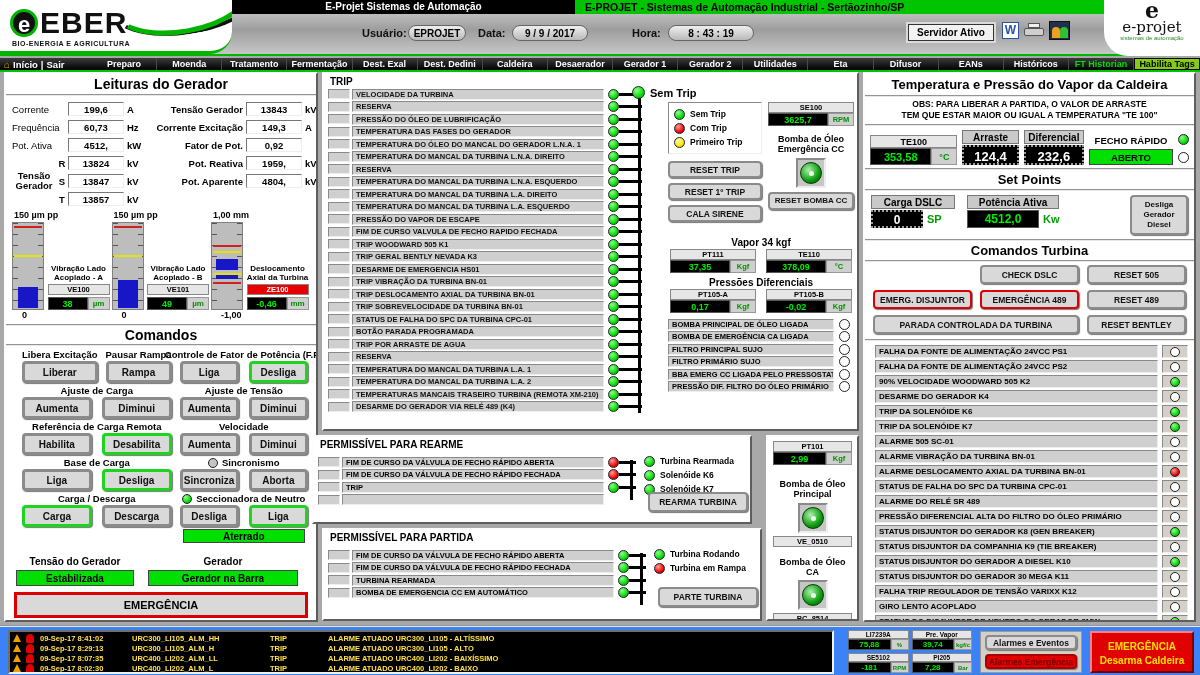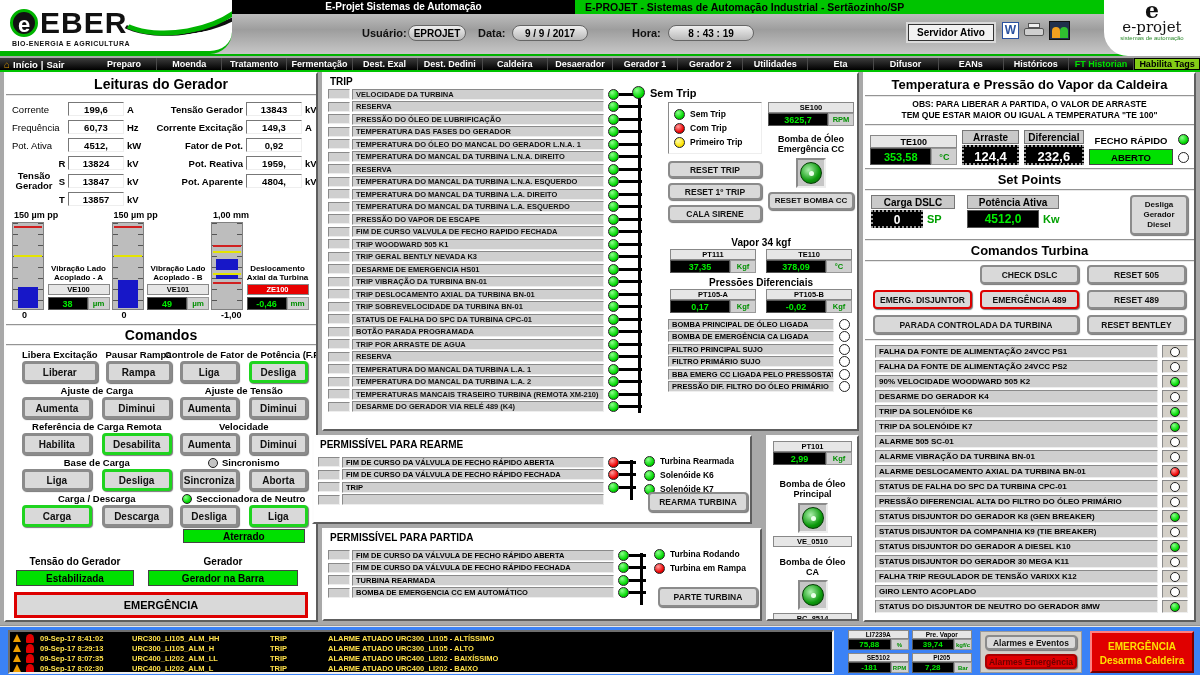--- a/index.html
+++ b/index.html
@@ -1118,20 +1118,26 @@
       <span class="led led-red"></span>
     </div>
   </div>
       <div class="al-row">
     <div class="al-text">STATUS DE FALHA DO SPC DA TURBINA CPC-01</div>
     <div class="al-ledbox">
       <span class="led led-white"></span>
     </div>
   </div>
       <div class="al-row">
+    <div class="al-text">ALARME DO RELÉ SR 489</div>
+    <div class="al-ledbox">
+      <span class="led led-white"></span>
+    </div>
+  </div>
+      <div class="al-row">
     <div class="al-text">PRESSÃO DIFERENCIAL ALTA DO FILTRO DO ÓLEO PRIMÁRIO</div>
     <div class="al-ledbox">
       <span class="led led-white"></span>
     </div>
   </div>
       <div class="al-row">
     <div class="al-text">STATUS DISJUNTOR DO GERADOR K8 (GEN BREAKER)</div>
     <div class="al-ledbox">
       <span class="led led-green"></span>
     </div>

